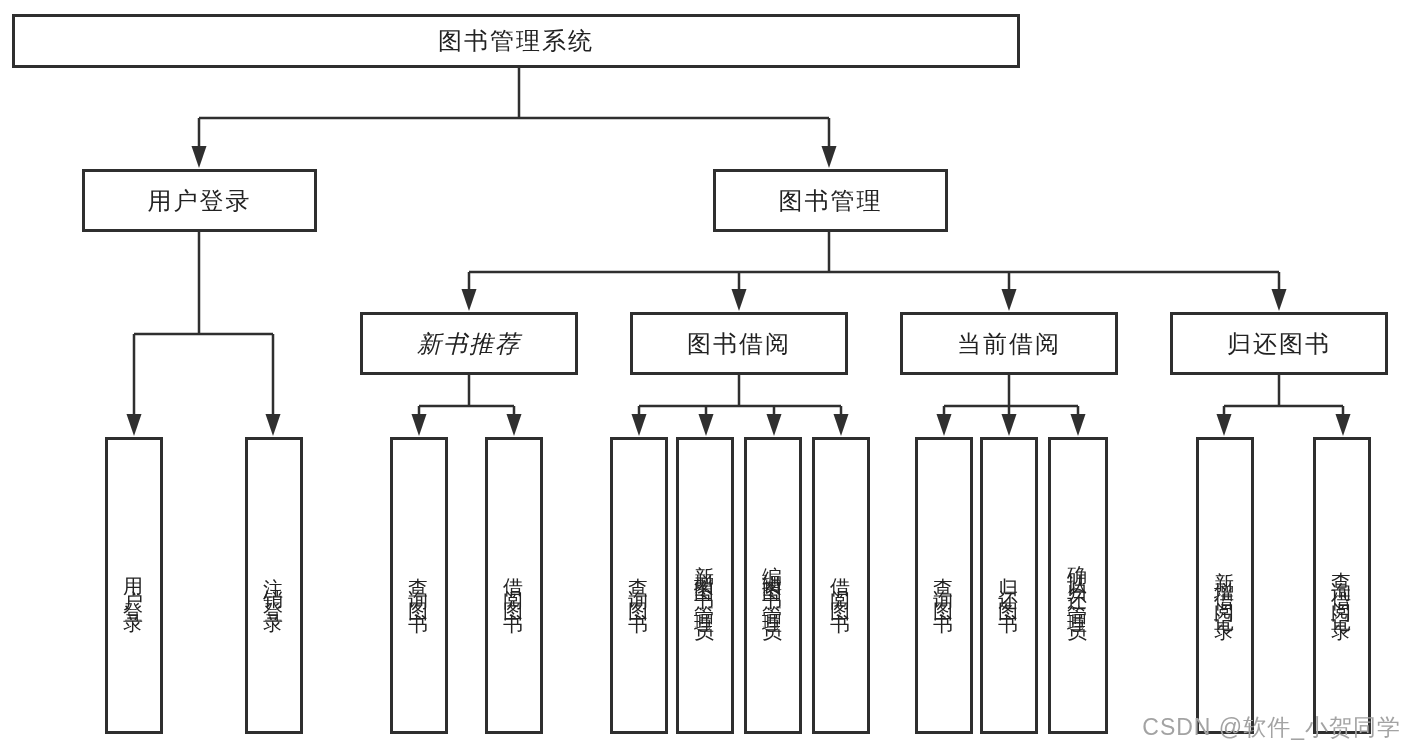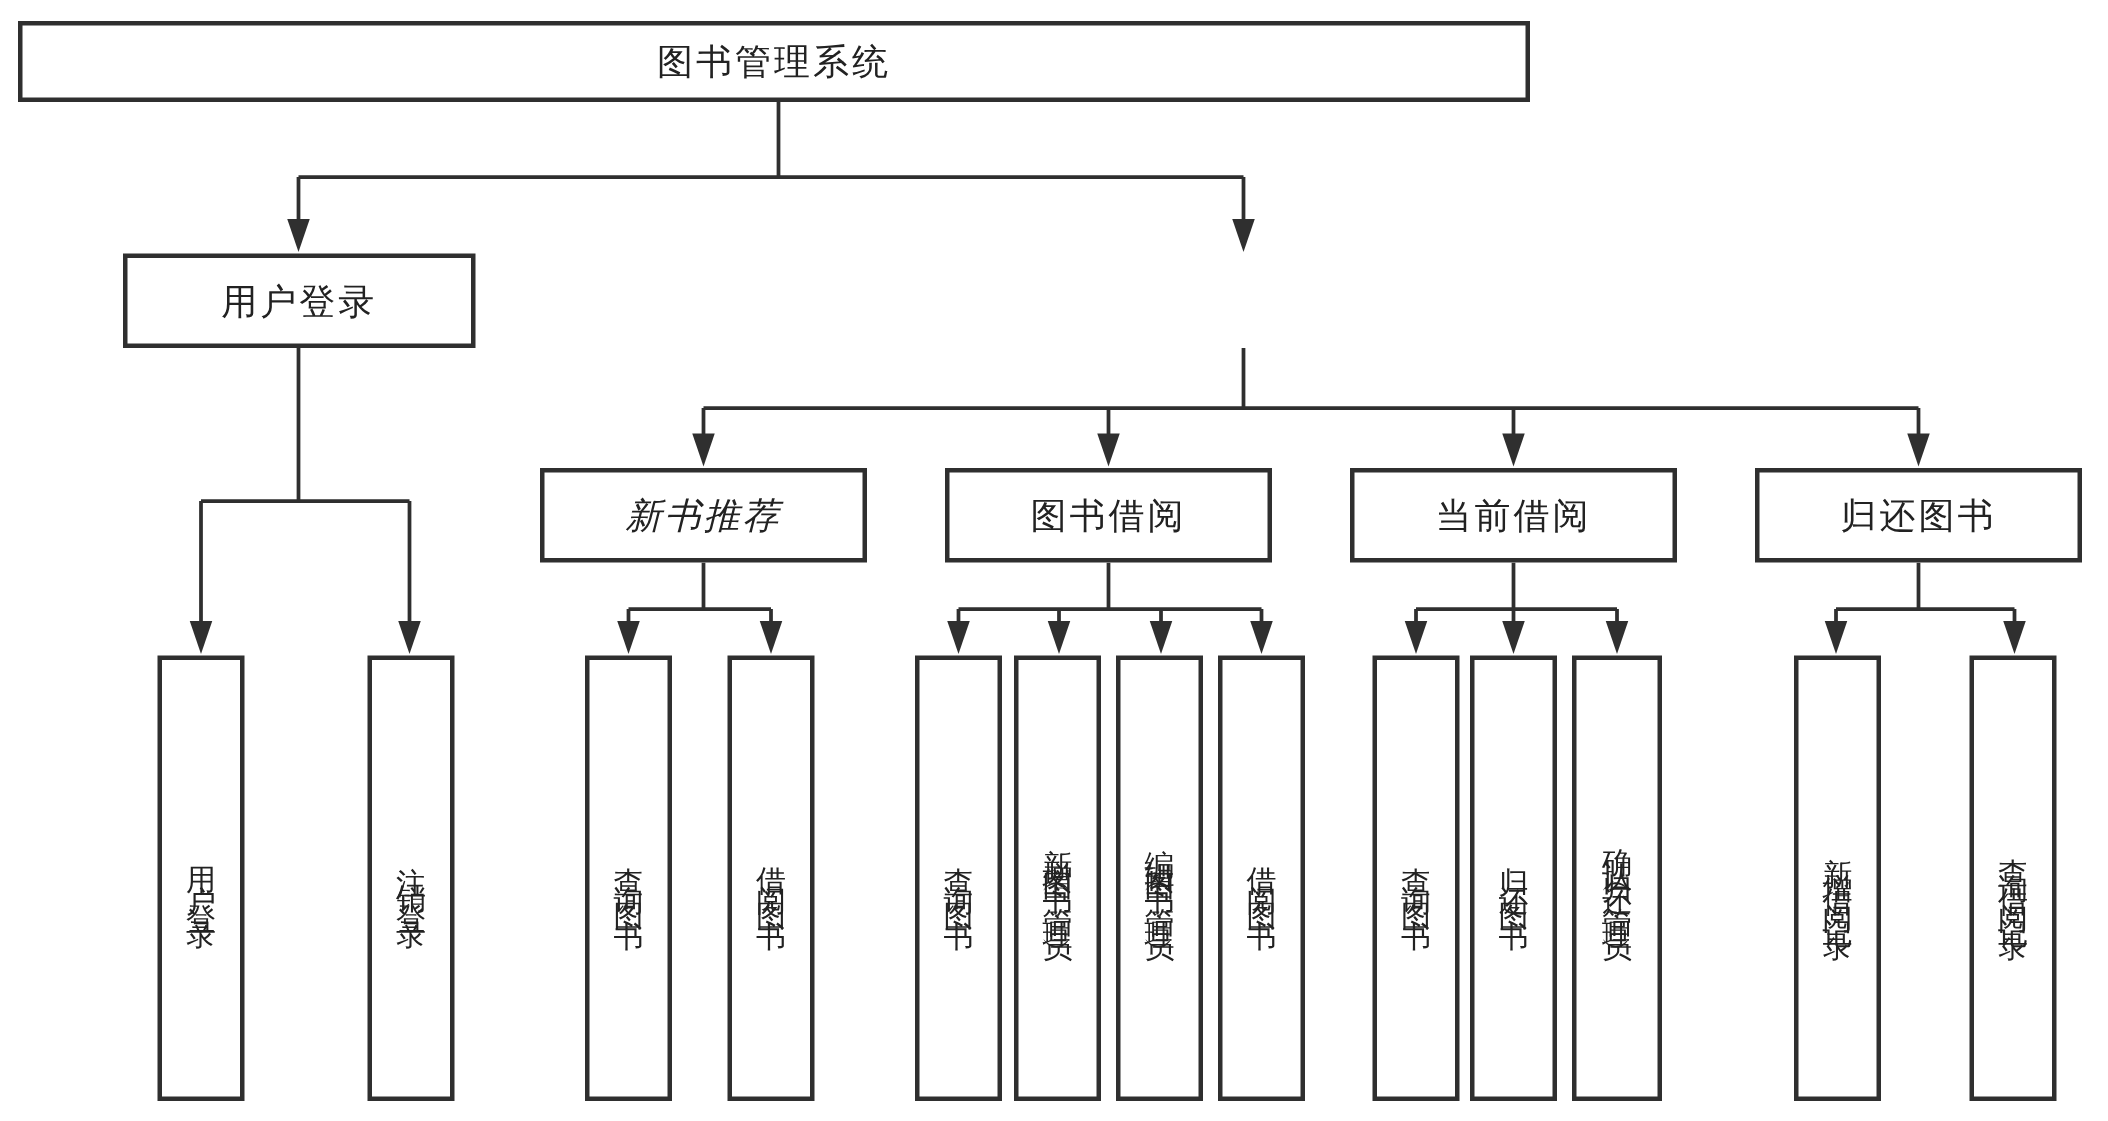--- a/index.html
+++ b/index.html
@@ -117,20 +117,23 @@
     </g>
   </svg>
 
   <div class="hbox b-root">
     <span>图书管理系统</span>
   </div>
 
   <div class="hbox b-l2-0">
     <span>用户登录</span>
   </div>
+  <div class="hbox b-l2-1">
+    <span>图书管理</span>
+  </div>
 
   <div class="hbox b-l3-0">
     <span>新书推荐</span>
   </div>
   <div class="hbox b-l3-1">
     <span>图书借阅</span>
   </div>
   <div class="hbox b-l3-2">
     <span>当前借阅</span>
   </div>
@@ -171,13 +174,14 @@
   <div class="vbox v9 b-l4-10">
     <span>确认归还（管理员）</span>
   </div>
   <div class="vbox v6 b-l4-11">
     <span>新增借阅记录</span>
   </div>
   <div class="vbox v6 b-l4-12">
     <span>查询借阅记录</span>
   </div>
 
+  <div class="watermark">CSDN @软件_小贺同学</div>
 </div>
 
 </body></html>

